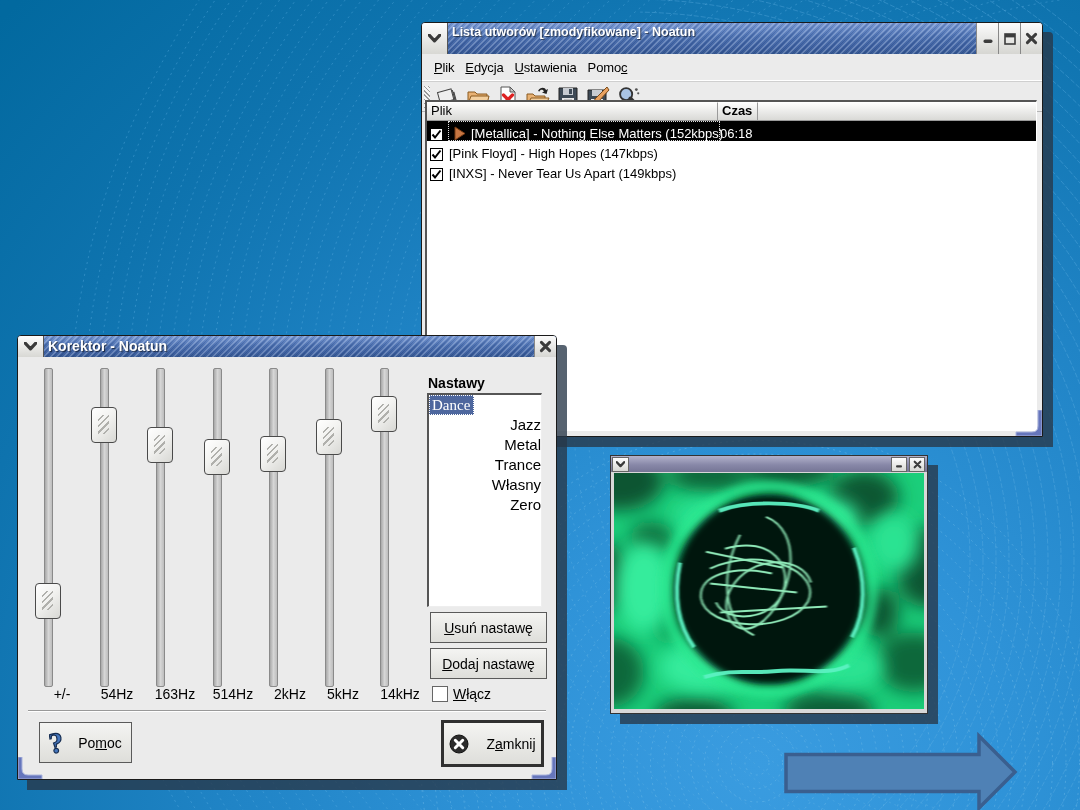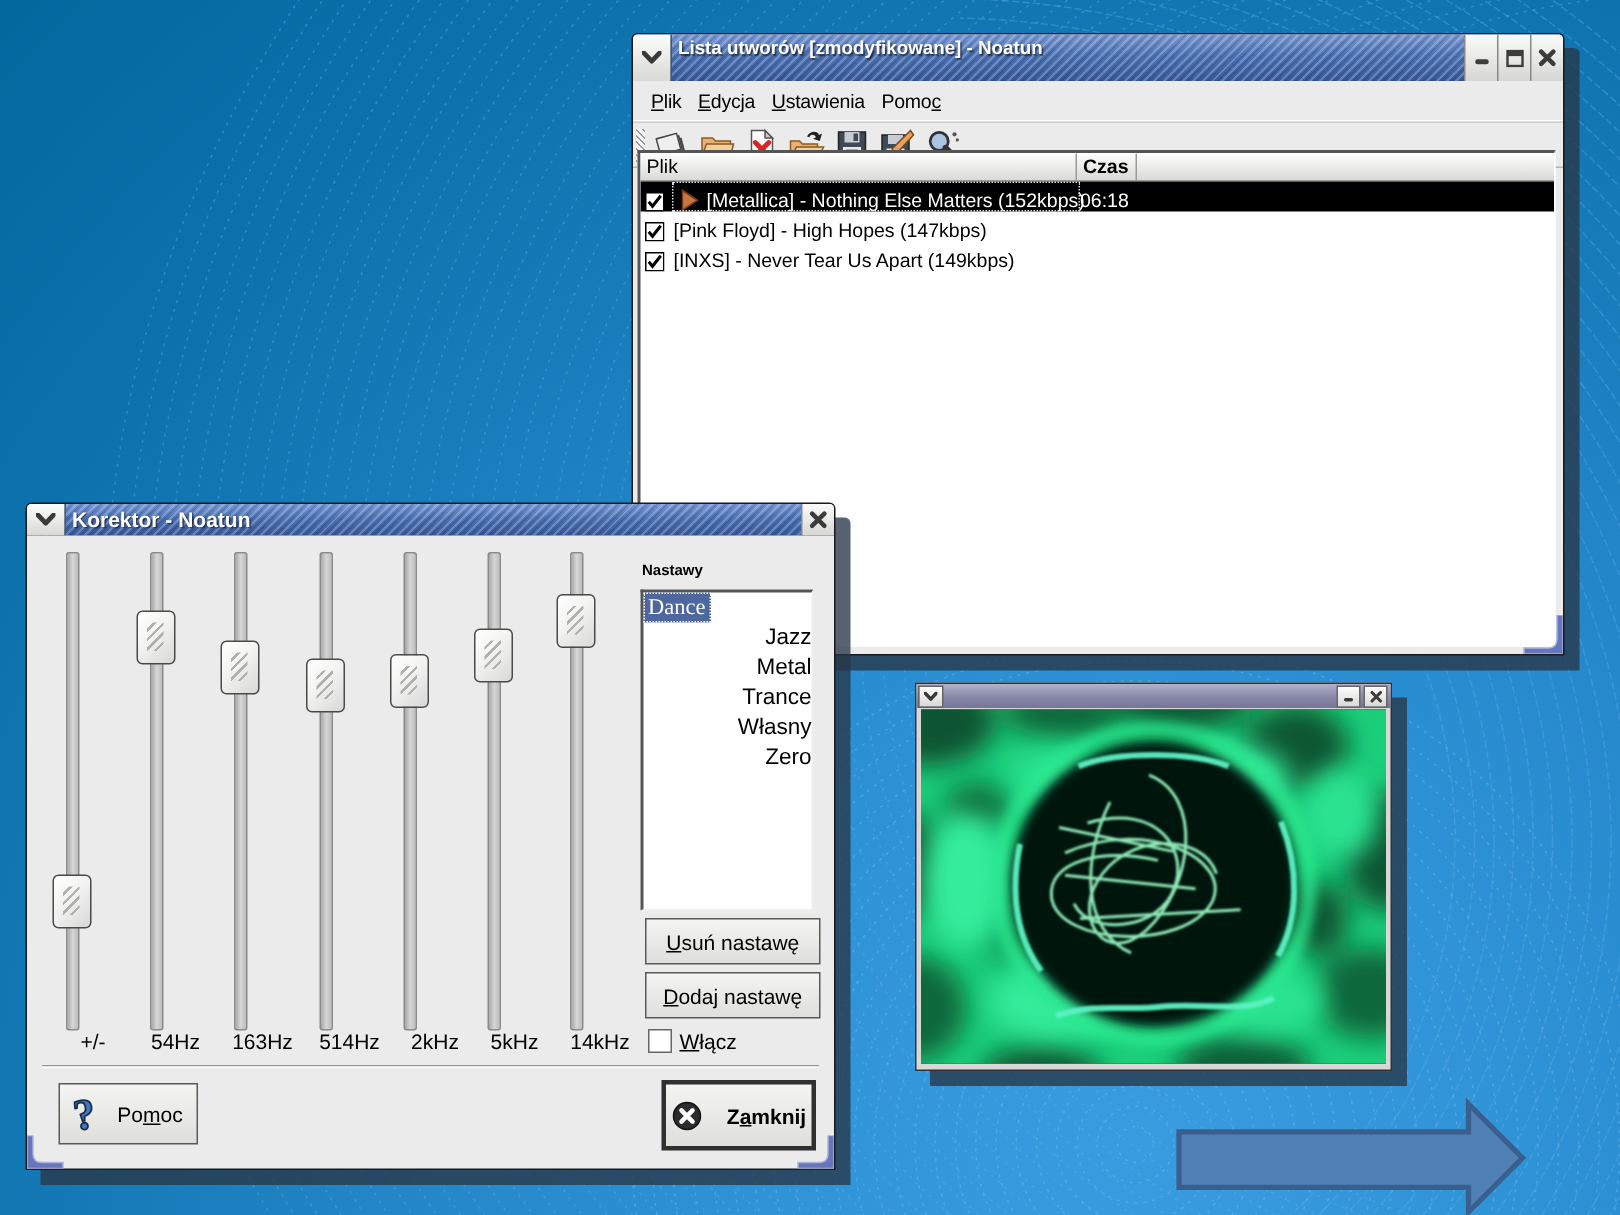--- a/index.html
+++ b/index.html
@@ -340,21 +340,21 @@
         <div class="handle" style="top:27px;"></div>
       </div>
   </div>
   <div class="eqlabel" style="left:44px;">+/-</div>
   <div class="eqlabel" style="left:99px;">54Hz</div>
   <div class="eqlabel" style="left:157px;">163Hz</div>
   <div class="eqlabel" style="left:215px;">514Hz</div>
   <div class="eqlabel" style="left:272px;">2kHz</div>
   <div class="eqlabel" style="left:325px;">5kHz</div>
   <div class="eqlabel" style="left:382px;">14kHz</div>
-  <div style="position:absolute;left:410px;top:39px;font-weight:bold;font-size:10px;">Nastawy</div>
+  <div style="position:absolute;left:410px;top:39px;font-weight:bold;font-size:14px;">Nastawy</div>
   <div id="nlist">
     <div class="sel">Dance</div>
       <div>Jazz</div>
       <div>Metal</div>
       <div>Trance</div>
       <div>Własny</div>
       <div>Zero</div>
   </div>
   <div class="btn" style="left:412px;top:276px;width:115px;height:29px;"><u>U</u>suń nastawę</div>
   <div class="btn" style="left:412px;top:312px;width:115px;height:29px;"><u>D</u>odaj nastawę</div>
@@ -362,21 +362,21 @@
       <rect x="0.5" y="0.5" width="15" height="15" fill="#fff" stroke="#666"></rect>
     </svg>
   <div style="position:absolute;left:435px;top:350px;font-size:14px;"><u>W</u>łącz</div>
   <div style="position:absolute;left:10px;right:10px;top:374px;border-top:1px solid #999;border-bottom:1px solid #fff;"></div>
   <div class="btn" style="left:21px;top:386px;width:91px;height:39px;gap:7px;">
     <svg width="22" height="32" viewBox="0 0 22 32">
         <text x="0" y="25" font-size="29" font-weight="bold" fill="#4576bc" stroke="#152c50" stroke-width="1.2" font-family="Liberation Serif" transform="rotate(-8 11 16)">?</text>
       </svg>
     <span>Po<u>m</u>oc</span>
     </div>
-  <div class="btn" style="left:423px;top:384px;width:97px;height:41px;gap:17px;border:3px solid #303030;font-weight:bold;">
+  <div class="btn" style="left:423px;top:384px;width:97px;height:41px;gap:17px;border:3px solid #303030;">
     <svg width="20" height="20" viewBox="0 0 20 20">
         <circle cx="10" cy="10" r="9" fill="#2c2c2c" stroke="#111"></circle>
         <path d="M6.3 6.3 L13.7 13.7 M13.7 6.3 L6.3 13.7" stroke="#fff" stroke-width="3" stroke-linecap="round"></path>
       </svg>
     <span>Z<u>a</u>mknij</span>
     </div>
   <svg style="position:absolute;right:0;bottom:0;" width="26" height="22" viewBox="0 0 26 22">
       <path d="M2 18 L16 18 Q22 18 22 12 L22 0 L26 0 L26 22 L2 22 Z" fill="#6676bc" stroke="#aab4dd" stroke-width="1"></path>
     </svg>
   <svg style="position:absolute;left:0;bottom:0;" width="26" height="22" viewBox="0 0 26 22">

